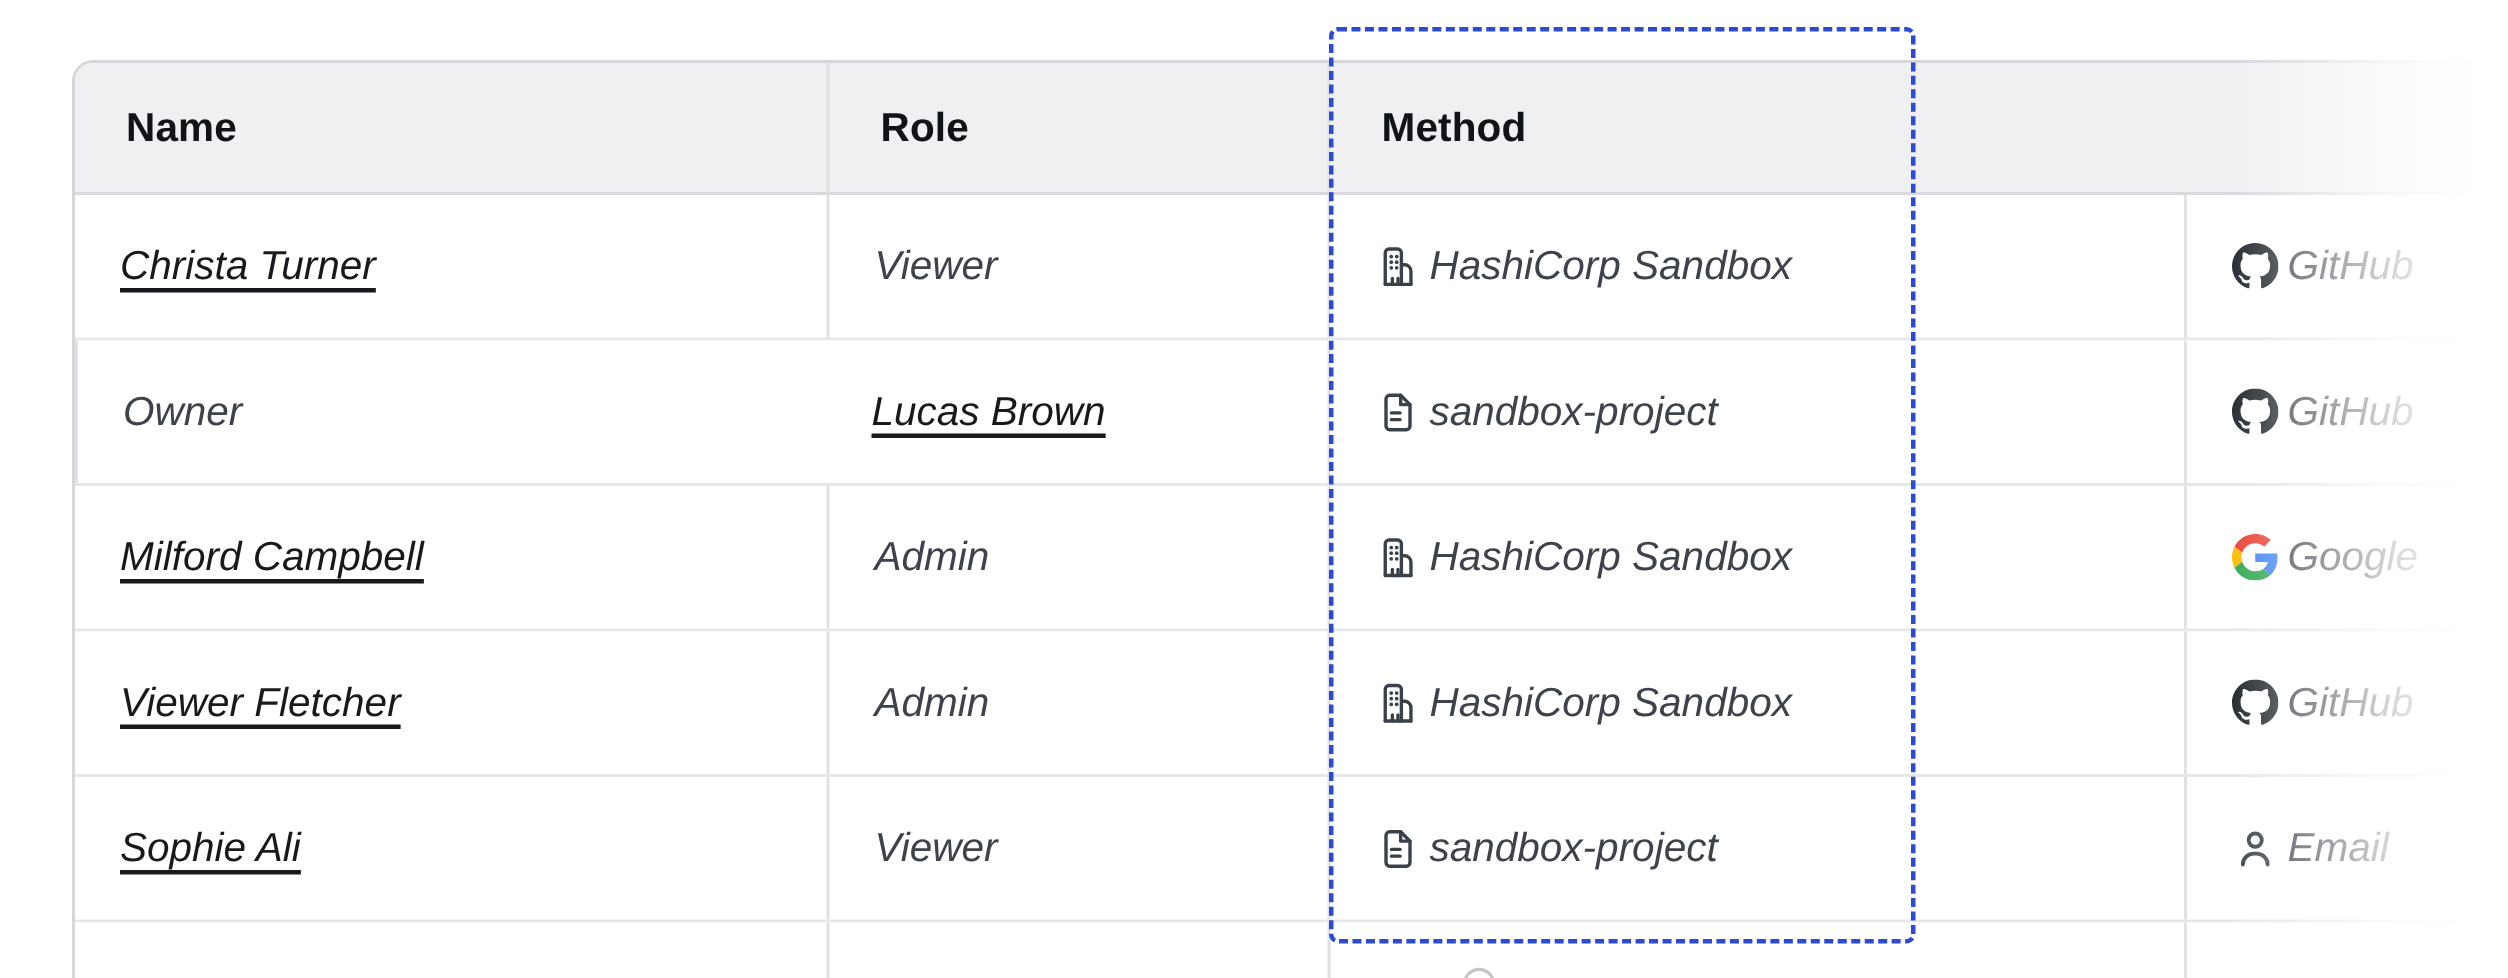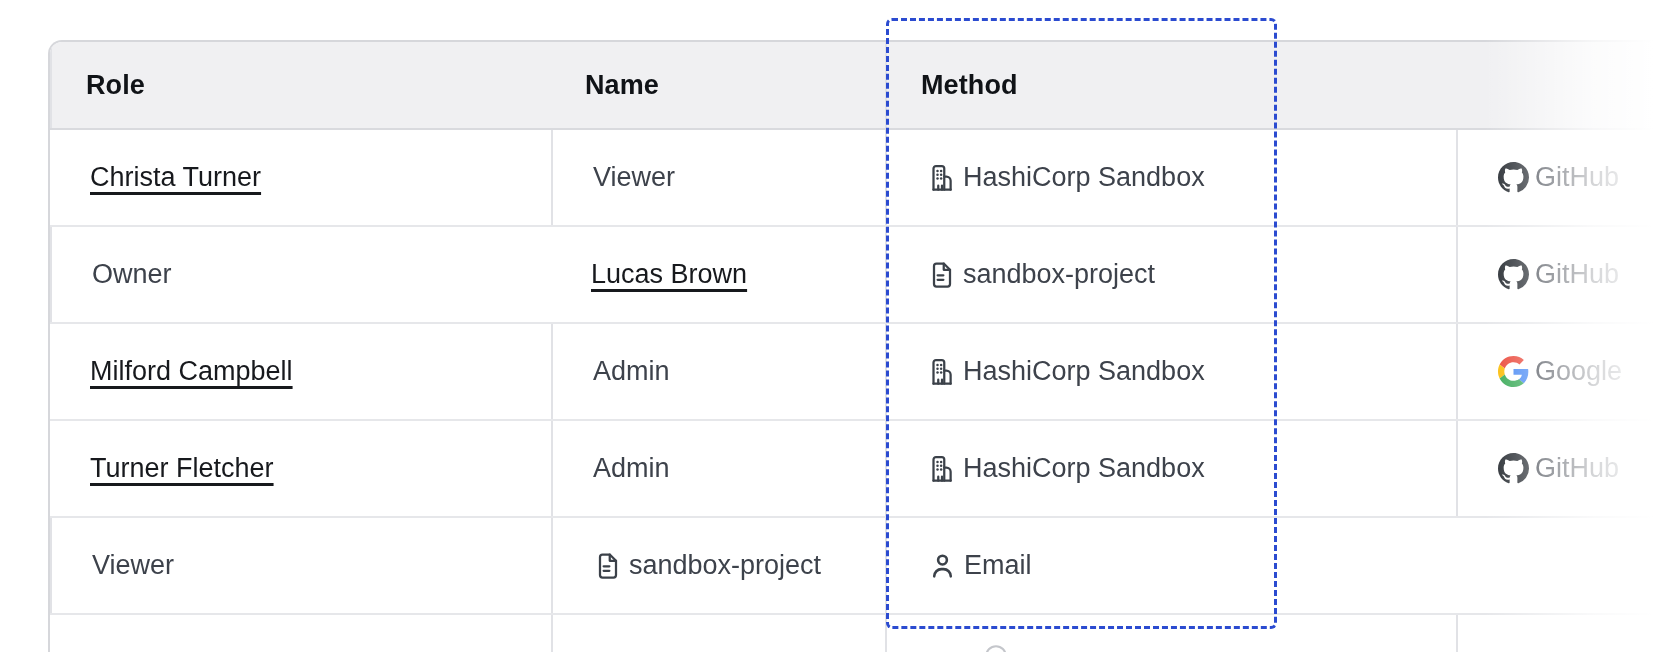--- a/index.html
+++ b/index.html
@@ -32,23 +32,23 @@
     font-size:27px; font-weight:700; color:#101317;
     letter-spacing:0.1px;
   }
   .body-row {
     height:97px;
     background:#fff;
     border-bottom:2px solid #e6e7ea;
   }
   .cell {
     display:flex; align-items:center;
-    padding-left:40px;
+    padding-left:30px;
     font-size:27px; color:#3d424b;
-    overflow:hidden; white-space:nowrap;
+    overflow:hidden; white-space:nowrap;font-style:italic;
   }
   .col2 { border-left:2px solid #e1e2e6; }
   .name-link {
     color:#17191d;
     text-decoration:underline;
     text-underline-offset:6px;
     text-decoration-thickness:2.5px;
     cursor:pointer;
   }
   .icon { flex:0 0 auto; display:inline-flex; }
@@ -74,25 +74,25 @@
   }
 </style>
 </head>
 <body>
 
 <div class="stage">
 
   <div class="table-wrap">
 
     <div class="grid-row header-row">
+      <div class="header-cell">
+          <span>Name</span>
+        </div>
       <div class="header-cell col2">
           <span>Role</span>
-        </div>
-      <div class="header-cell">
-          <span>Name</span>
         </div>
       <div class="header-cell col2">
           <span>Method</span>
         </div>
     </div>
 
     <div class="grid-row body-row">
       <div class="cell">
         <a class="name-link">Christa Turner</a>
       </div>
@@ -189,21 +189,21 @@
             <path fill="#FBBC05" d="M10.53 28.59c-.48-1.45-.76-2.99-.76-4.59s.27-3.14.76-4.59l-7.98-6.19C.92 16.46 0 20.12 0 24c0 3.88.92 7.54 2.56 10.78l7.97-6.19z"></path>
             <path fill="#34A853" d="M24 48c6.48 0 11.93-2.13 15.89-5.81l-7.73-6c-2.15 1.45-4.92 2.3-8.16 2.3-6.26 0-11.57-4.22-13.47-9.91l-7.98 6.19C6.51 42.62 14.62 48 24 48z"></path>
           </svg>
         </span>
         <span class="lbl">Google</span>
       </div>
     </div>
 
     <div class="grid-row body-row">
       <div class="cell">
-        <a class="name-link">Turner Fletcher</a>
+        <a class="name-link">Viewer Fletcher</a>
       </div>
       <div class="cell col2">
           <span>Admin</span>
         </div>
       <div class="cell col2">
         <span class="icon scope-ic">
           <svg viewBox="0 0 24 24" width="30" height="30" fill="none" stroke="#3b4149" stroke-width="1.8" stroke-linecap="round" stroke-linejoin="round">
             <path d="M5.2 21.3 V4.4 a2 2 0 0 1 2-2 h4.6 a2 2 0 0 1 2 2 V21.3"></path>
             <path d="M13.8 10.8 h1.7 a3.4 3.4 0 0 1 3.4 3.4 V21.3"></path>
             <path d="M5.2 21.3 H18.9"></path>
@@ -224,20 +224,23 @@
         <span class="icon method-ic">
           <svg viewBox="0 0 16 16" width="31" height="31" fill="#24292f">
             <path d="M8 0C3.58 0 0 3.58 0 8c0 3.54 2.29 6.53 5.47 7.59.4.07.55-.17.55-.38 0-.19-.01-.82-.01-1.49-2.01.37-2.53-.49-2.69-.94-.09-.23-.48-.94-.82-1.13-.28-.15-.68-.52-.01-.53.63-.01 1.08.58 1.23.82.72 1.21 1.87.87 2.33.66.07-.52.28-.87.51-1.07-1.78-.2-3.64-.89-3.64-3.95 0-.87.31-1.59.82-2.15-.08-.2-.36-1.02.08-2.12 0 0 .67-.21 2.2.82.64-.18 1.32-.27 2-.27s1.36.09 2 .27c1.53-1.04 2.2-.82 2.2-.82.44 1.1.16 1.92.08 2.12.51.56.82 1.27.82 2.15 0 3.07-1.87 3.75-3.65 3.95.29.25.54.73.54 1.48 0 1.07-.01 1.93-.01 2.2 0 .21.15.46.55.38A8.01 8.01 0 0 0 16 8c0-4.42-3.58-8-8-8z"></path>
           </svg>
         </span>
         <span class="lbl">GitHub</span>
       </div>
     </div>
 
     <div class="grid-row body-row">
+      <div class="cell">
+        <a class="name-link">Sophie Ali</a>
+      </div>
       <div class="cell col2">
           <span>Viewer</span>
         </div>
       <div class="cell col2">
         <span class="icon scope-ic">
           <svg viewBox="0 0 24 24" width="30" height="30" fill="none" stroke="#3b4149" stroke-width="1.8" stroke-linecap="round" stroke-linejoin="round">
             <path d="M13.4 2.8 H7.6 a2 2 0 0 0-2 2 v14.4 a2 2 0 0 0 2 2 h8.8 a2 2 0 0 0 2-2 V7.8 Z"></path>
             <path d="M13.4 2.8 V7.8 h5"></path>
             <path d="M8.5 12.2 h4.6 M8.5 15.8 h4.6"></path>
           </svg>

